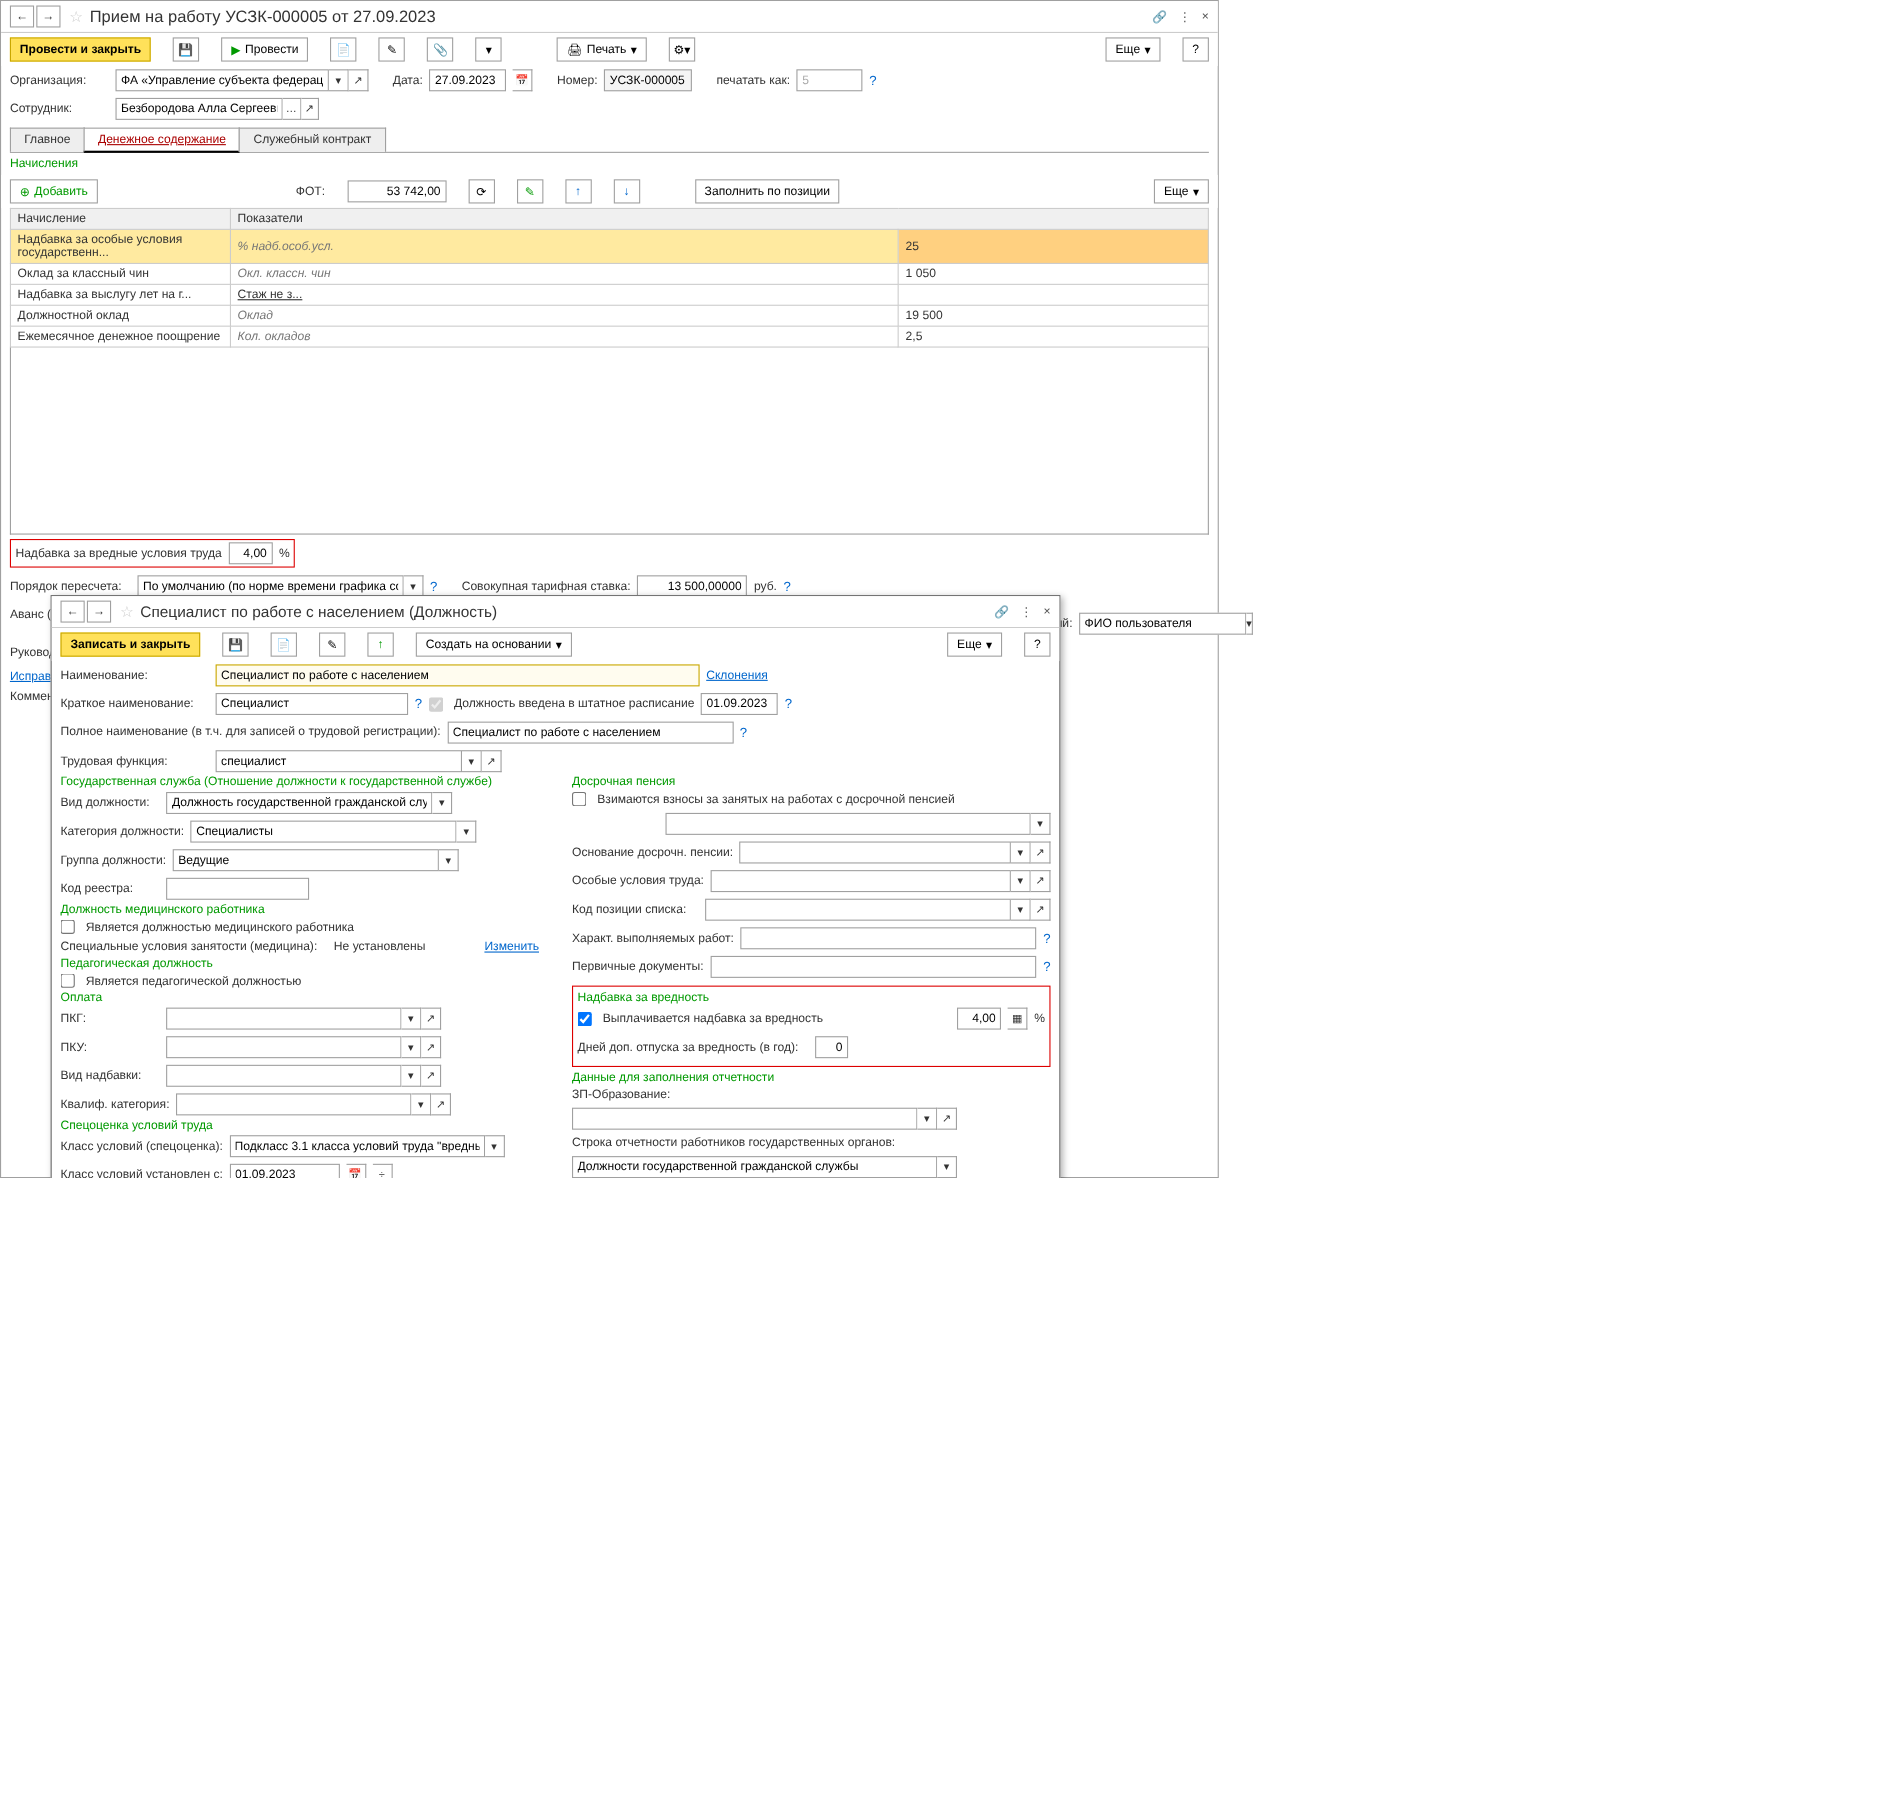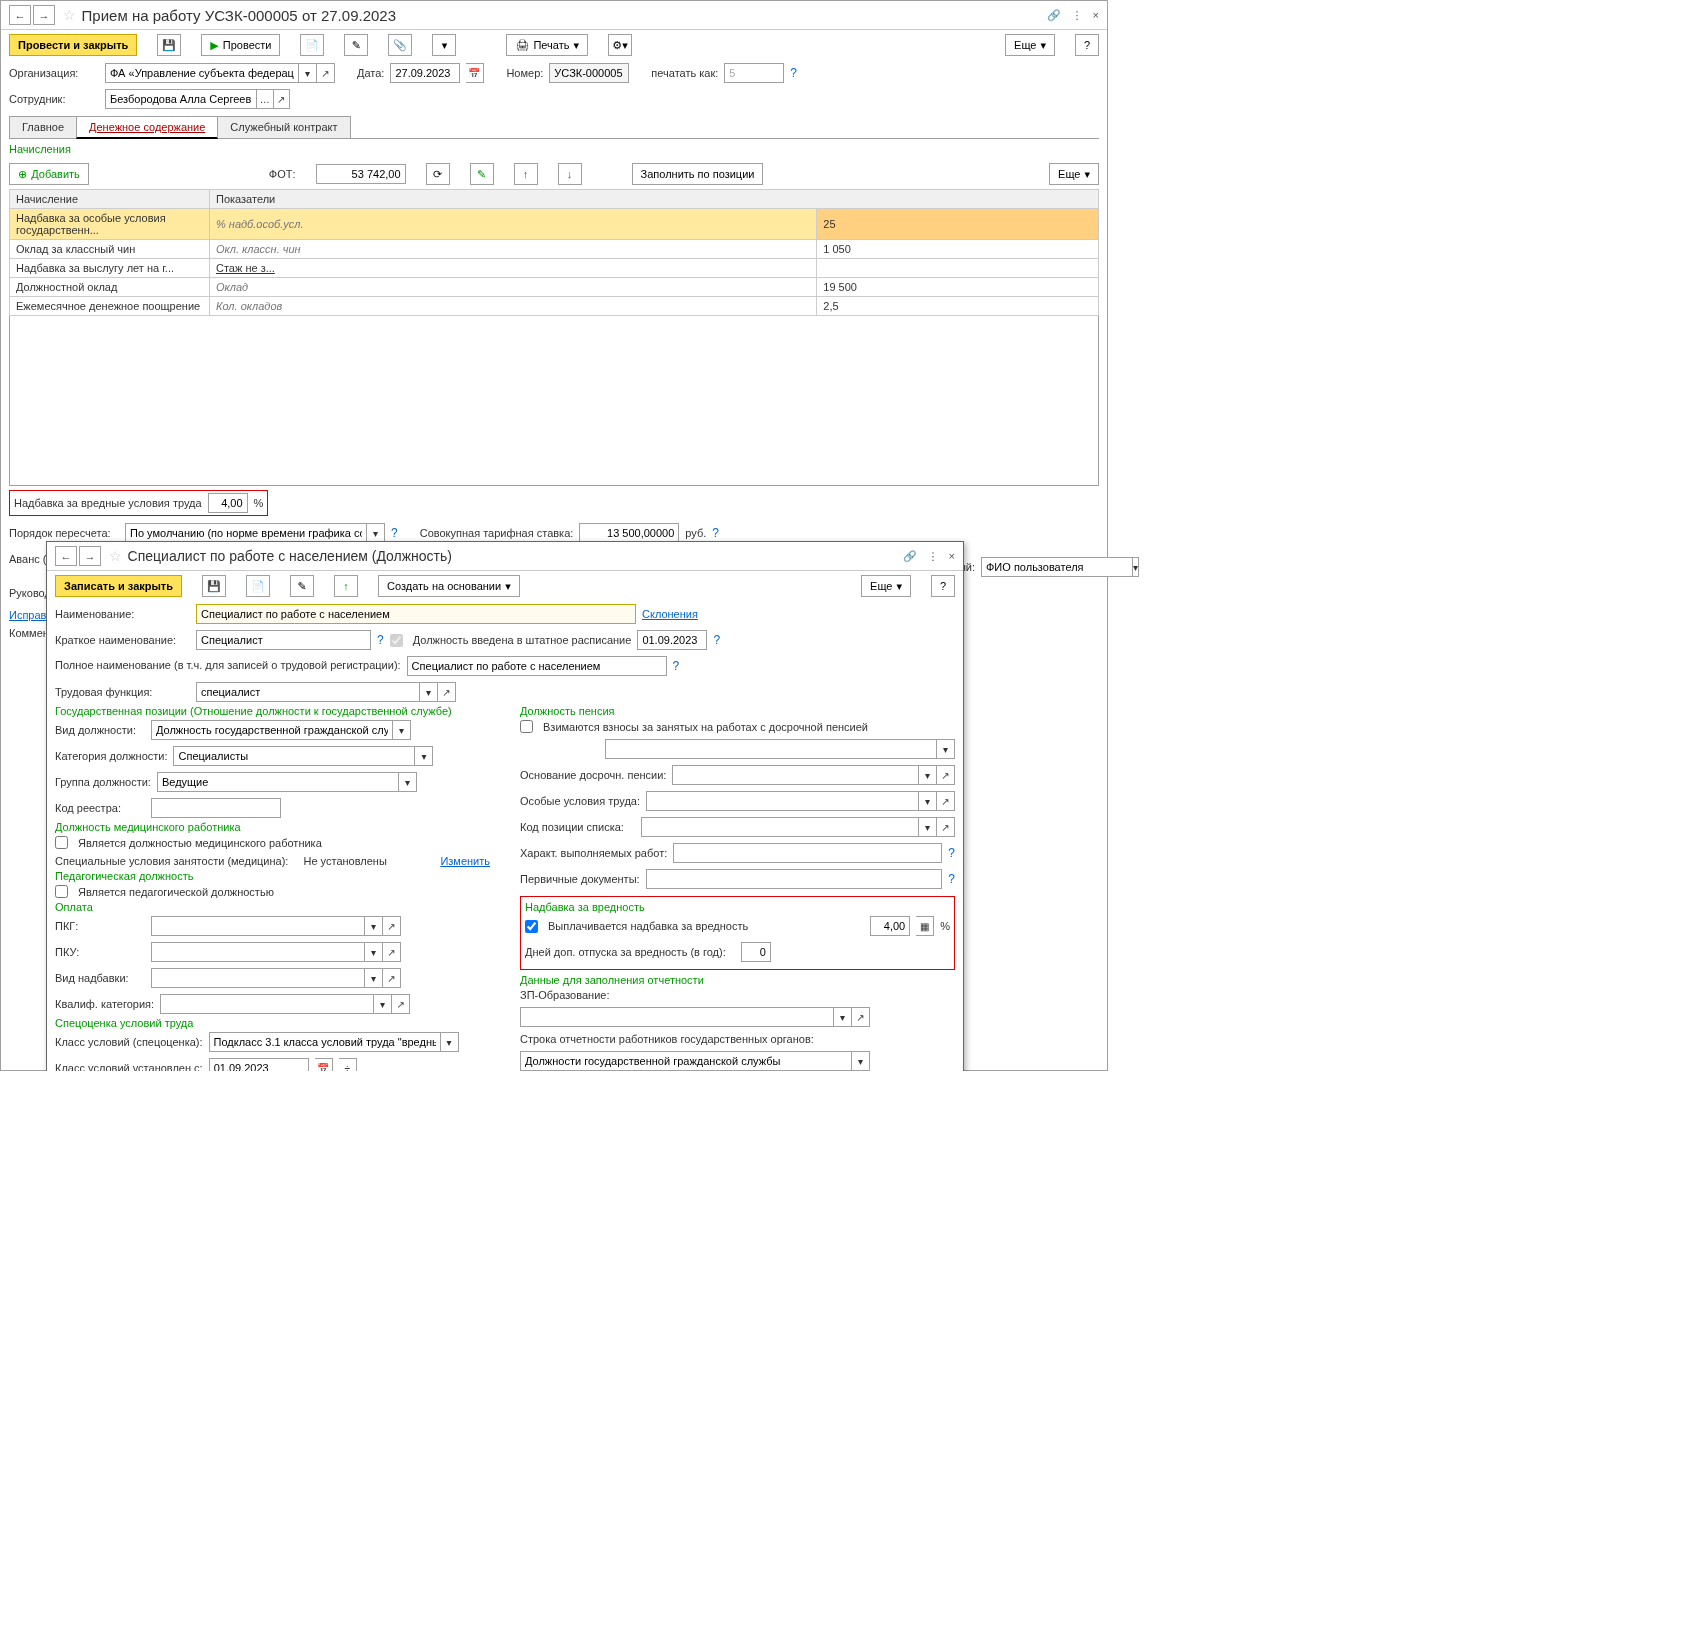--- a/index.html
+++ b/index.html
@@ -269,21 +269,21 @@
       <div class="dd" style="width:260px">
           <input class="input" value="специалист" style="">
           <div class="input-btn">▾</div>
           <div class="input-btn">↗</div>
         </div>
     </div>
 
     <div class="twocol">
 
       <div class="col">
-        <div class="grn">Государственная позиции (Отношение должности к государственной службе)</div>
+        <div class="grn">Государственная служба (Отношение должности к государственной службе)</div>
         <div class="form-row">
             <span class="lbl" style="min-width:90px">Вид должности:</span>
             <div class="dd" style="width:260px">
               <input class="input" value="Должность государственной гражданской службы" style="">
               <div class="input-btn">▾</div>
             </div>
           </div>
         <div class="form-row">
             <span class="lbl" style="min-width:90px">Категория должности:</span>
             <div class="dd" style="width:260px">
@@ -371,21 +371,21 @@
             <div class="input-btn">÷</div>
             <span class="q">?</span>
           </div>
         <div class="form-row">
             <span class="link">История изменения класса условий труда</span>
           </div>
         <div class="grn">Воинский учет</div>
       </div>
 
       <div class="col">
-        <div class="grn">Должность пенсия</div>
+        <div class="grn">Досрочная пенсия</div>
         <div class="form-row">
             <input type="checkbox" class="chk" style="">
             <span>Взимаются взносы за занятых на работах с досрочной пенсией</span>
           </div>
         <div class="form-row">
             <div class="dd" style="width:350px;margin-left:auto">
               <input class="input" style="">
               <div class="input-btn">▾</div>
             </div>
           </div>

